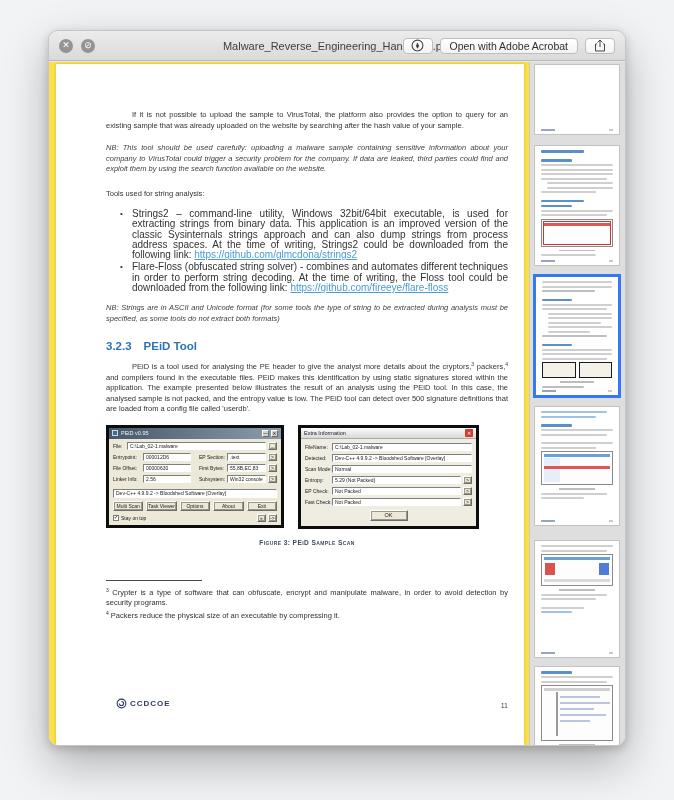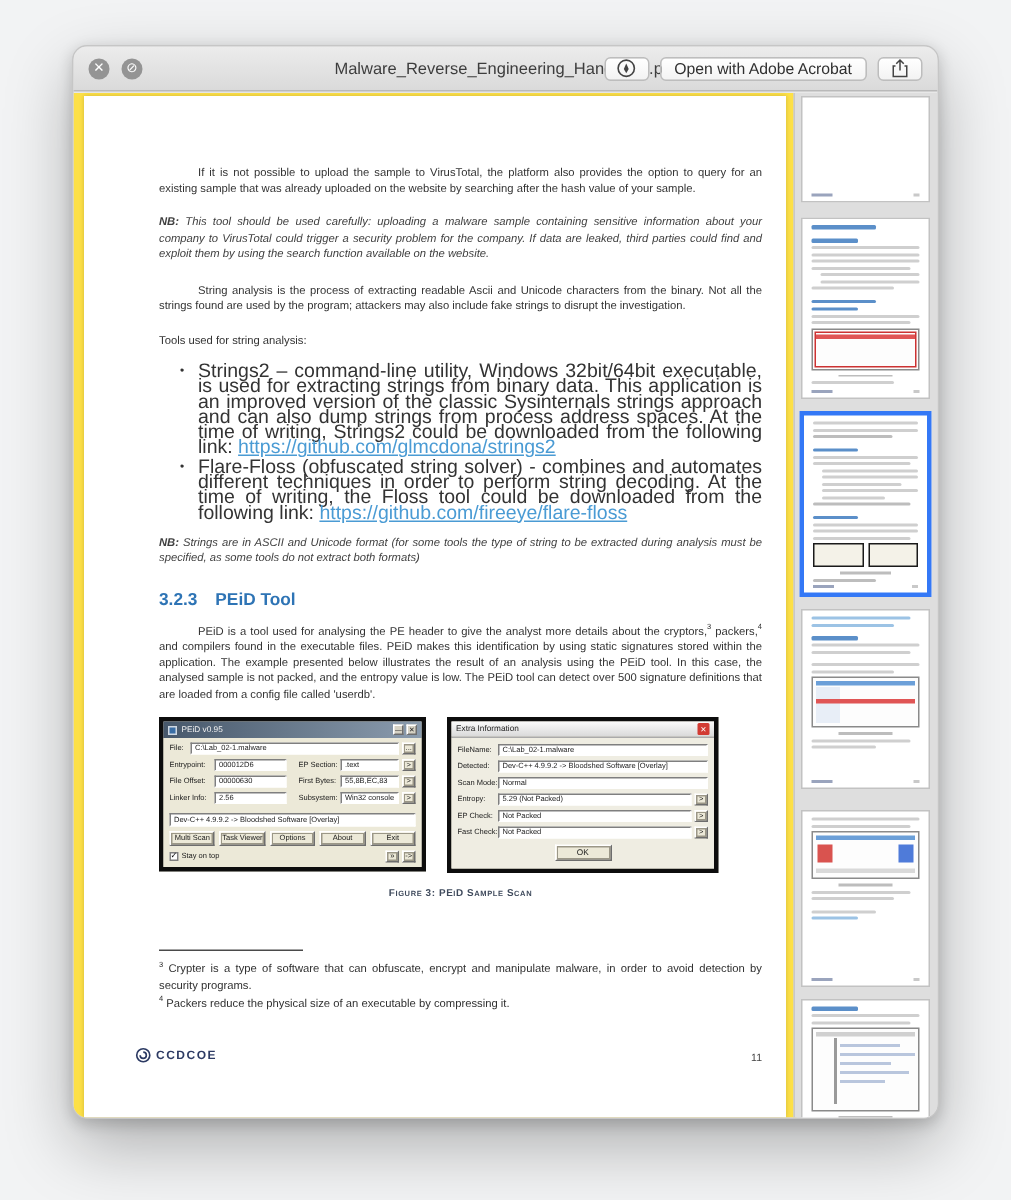--- a/index.html
+++ b/index.html
@@ -28,24 +28,24 @@
   .main-area { position:absolute; left:0; top:0; bottom:0; width:482px; background:#fde047; }
   .sidebar { position:absolute; right:0; top:0; bottom:0; width:96px; background:#dedede; border-left:1px solid #c8c8c8; }
 
   
   .page { position:absolute; left:7px; top:2px; width:468px; height:681px; background:#fff;
     box-shadow:0 0 3px rgba(0,0,0,.18); padding:46px 16px 0 50px; color:#333; }
   .page p { font-size:7.5px; line-height:10.5px; text-align:justify; }
   .indent { text-indent:26px; }
   .mb12 { margin-bottom:12px; } .mb10 { margin-bottom:10px; } .mb14 { margin-bottom:14px; } .mb16 { margin-bottom:16px; }
   .nb { font-size:6.2px; line-height:8.6px; font-style:italic; color:#3f3f3f; text-align:justify; }
-  .nb b { font-weight:bold; }
+  .nb b { font-weight:normal; }
   .sec-h { display:flex; gap:12px; color:#2E74B5; font-size:11.5px; font-weight:bold; margin:2px 0 10px; }
   ul.tools { list-style:none; margin:0 0 10px 14px; }
-  ul.tools li { position:relative; font-size:13px; line-height:10.3px; text-align:justify; padding-left:12px; margin-bottom:2px; }
+  ul.tools li { position:relative; font-size:10px; line-height:10.3px; text-align:justify; padding-left:12px; margin-bottom:2px; }
   ul.tools li::before { content:"•"; position:absolute; left:0; top:0; font-size:8px; }
   a.doclink { color:#4a9bd4; text-decoration:underline; }
   sup { font-size:5px; vertical-align:super; line-height:0; }
 
   
   .figure { display:flex; gap:14px; margin:6px 0 10px; align-items:flex-start; }
   .shotborder { border:3px solid #0d0d0d; background:#ece9d8; }
 
   
   .peid { width:178px; font-size:5px; color:#1a1a1a; }
@@ -86,21 +86,21 @@
   .extra .lbl { width:27px; }
   .extra .field { flex:1; }
   .okbtn { width:38px; height:11px; font-size:5.5px; margin:4px auto 0; }
 
   .caption { font-size:6.6px; font-variant:small-caps; font-weight:bold; letter-spacing:.4px;
     color:#3f4a5c; text-align:center; margin-bottom:34px; }
 
   .foot-sep { width:96px; border-top:1px solid #4a4a4a; margin-bottom:7px; }
   .footnote { font-size:6.7px; line-height:9px; color:#303030; text-align:left; margin-bottom:2px; }
 
-  .page-footer { position:absolute; left:34px; right:16px; top:634px; display:flex; align-items:flex-end; }
+  .page-footer { position:absolute; left:60px; right:16px; top:634px; display:flex; align-items:flex-end; }
   .brand { display:flex; align-items:center; gap:3px; color:#2c3a63; }
   .brand svg { display:block; }
   .brand-name { font-size:8px; font-weight:bold; letter-spacing:1px; }
   .pagenum { margin-left:auto; font-size:7px; color:#444; }
 
   
   .thumb { position:absolute; left:4px; width:86px; background:#fff; border:1px solid #c2c2c2; overflow:hidden; padding:4px 3px; }
   .thumb.sel { border:3px solid #3478F6; left:3px; width:88px; }
   .t-line { height:2px; background:#cfcfcf; border-radius:1px; margin:0 3px 2.5px; }
   .t-line.s40 { width:40%; } .t-line.s55 { width:55%; } .t-line.s70 { width:70%; } .t-line.s85 { width:85%; }
@@ -159,21 +159,20 @@
   <div class="content">
     <div class="main-area">
 
       <div class="page">
 
         <p class="indent mb12">If it is not possible to upload the sample to VirusTotal, the platform also provides the option to query for an existing sample that was already uploaded on the website by searching after the hash value of your sample.</p>
 
         <p class="nb mb14"><b>NB:</b><span> This tool should be used carefully: uploading a malware sample containing sensitive information about your company to VirusTotal could trigger a security problem for the company. If data are leaked, third parties could find and exploit them by using the search function available on the website.</span></p>
 
 
-        <p class="indent mb12">String analysis is the process of extracting readable Ascii and Unicode characters from the binary. Not all the strings found are used by the program; attackers may also include fake strings to disrupt the investigation.</p>
 
         <p class="mb10">Tools used for string analysis:</p>
 
         <ul class="tools">
           <li><span>Strings2 – command-line utility, Windows 32bit/64bit executable, is used for extracting strings from binary data. This application is an improved version of the classic Sysinternals strings approach and can also dump strings from process address spaces. At the time of writing, Strings2 could be downloaded from the following link: </span><a class="doclink" href="#">https://github.com/glmcdona/strings2</a></li>
           <li><span>Flare-Floss (obfuscated string solver) - combines and automates different techniques in order to perform string decoding. At the time of writing, the Floss tool could be downloaded from the following link: </span><a class="doclink" href="#">https://github.com/fireeye/flare-floss</a></li>
         </ul>
 
         <p class="nb mb16"><b>NB:</b><span> Strings are in ASCII and Unicode format (for some tools the type of string to be extracted during analysis must be specified, as some tools do not extract both formats)</span></p>
 

